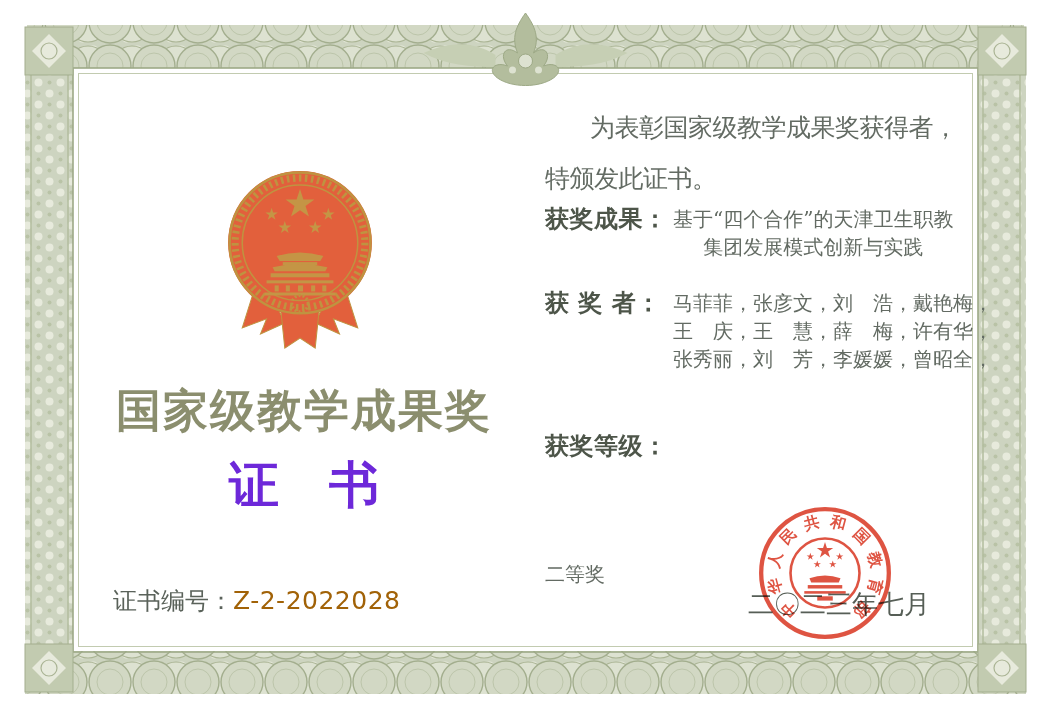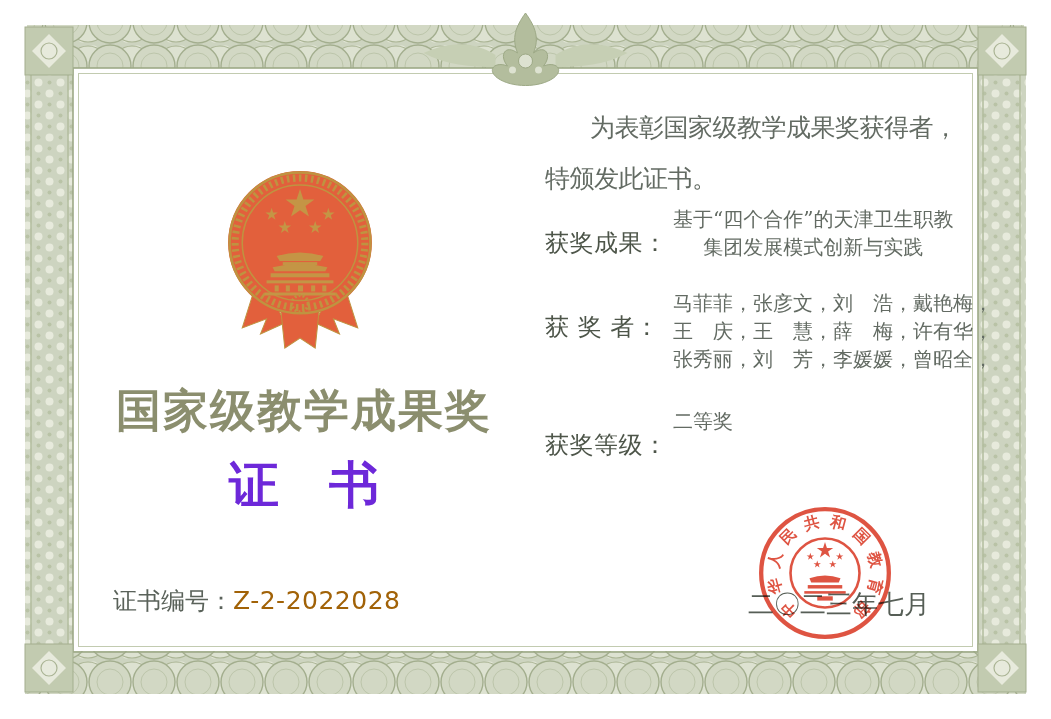--- a/index.html
+++ b/index.html
@@ -19,24 +19,24 @@
     font-size:50px;font-weight:bold;color:#6d28d9;white-space:nowrap;
   }
   .serial{position:absolute;left:113px;top:585px;font-size:24px;color:#5a625a;white-space:nowrap;}
   .serial .serial-value{font-family:"DejaVu Sans","Liberation Sans",sans-serif;font-size:25px;letter-spacing:0.5px;color:#a16207;}
   .right-col{position:absolute;left:545px;top:105px;width:432px;height:365px;color:#636b63;}
   .intro-l1{position:absolute;left:45px;top:6px;font-size:25px;letter-spacing:-0.5px;white-space:nowrap;}
   .intro-l2{position:absolute;left:0px;top:57px;font-size:25px;letter-spacing:-0.5px;white-space:nowrap;}
   .field{position:absolute;left:0;display:flex;align-items:flex-start;}
   .f-achievement{top:100px;}
   .f-winners{top:184px;}
-  .f-grade{top:302px;}
+  .f-grade{top:327px;flex-direction:column;}
   .flabel{
-    width:128px;flex:0 0 128px;font-size:24px;font-weight:normal;color:#4d5549;
-    letter-spacing:0.5px;white-space:nowrap;line-height:28px;margin-top:24px;
+    width:128px;flex:0 0 128px;font-size:24px;font-weight:bold;color:#4d5549;
+    letter-spacing:0.5px;white-space:nowrap;line-height:28px;
   }
   .fcontent{font-size:20px;line-height:28px;color:#636b63;text-align:center;}
   .fcontent div{white-space:nowrap;}
   .date{
     position:absolute;left:748px;top:587px;font-size:26px;color:#565e56;
     letter-spacing:0px;white-space:nowrap;z-index:1;
   }
   .seal{
     position:absolute;left:756px;top:504px;width:138px;height:138px;z-index:2;
     mix-blend-mode:multiply;opacity:0.92;

